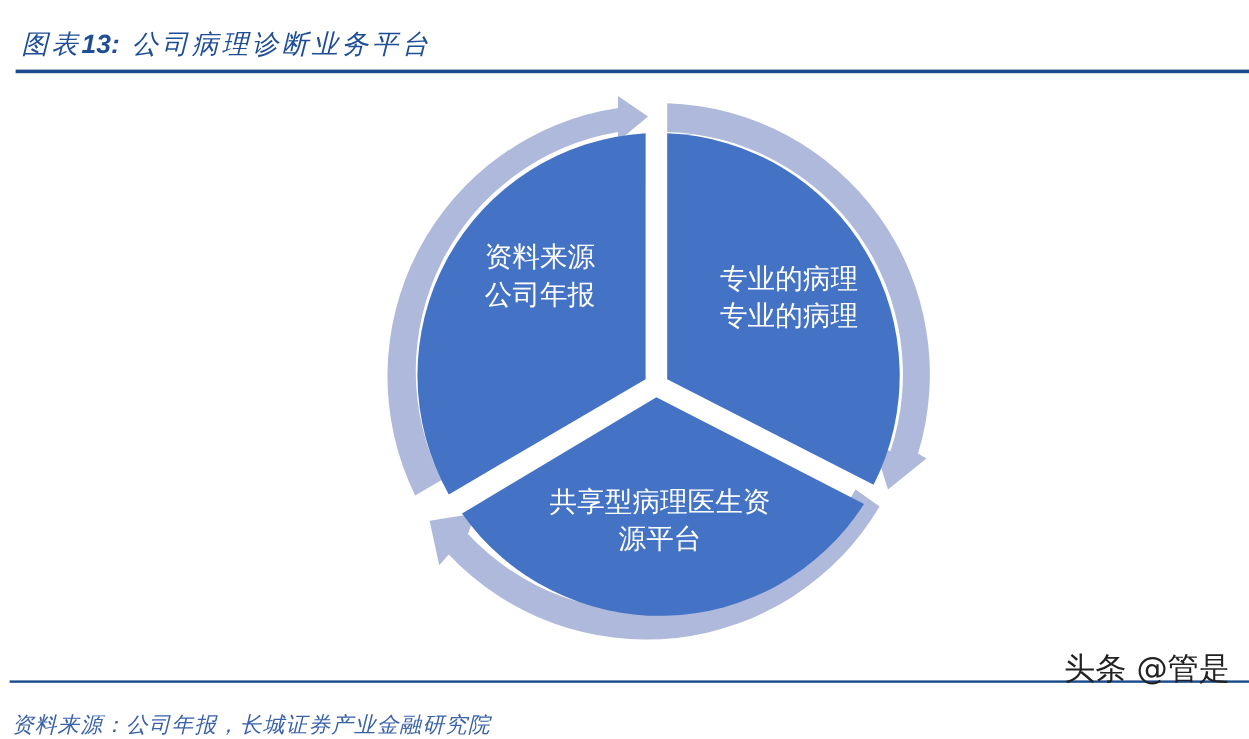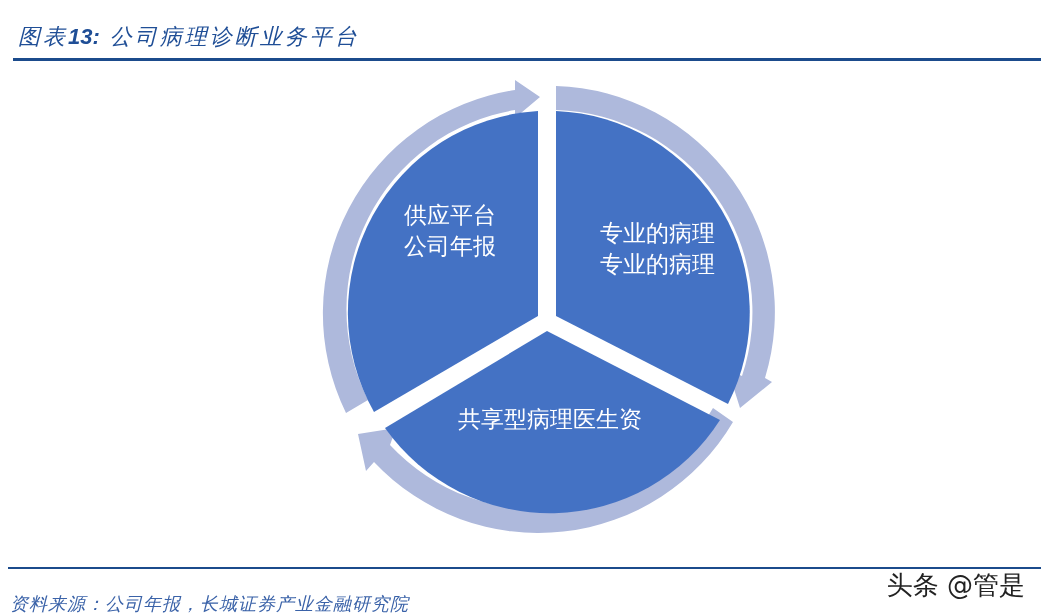--- a/index.html
+++ b/index.html
@@ -2,21 +2,21 @@
 <html><head>
 <meta charset="utf-8">
 <style>
   html,body{margin:0;padding:0;background:#fff;}
   body{width:1041px;height:616px;position:relative;overflow:hidden;font-family:"DejaVu Sans","Liberation Sans",sans-serif;}
   .title{position:absolute;left:18px;top:22px;font-size:22px;color:#1f4e96;font-style:italic;letter-spacing:3px;font-family:"DejaVu Serif",serif;}
   .title b{font-family:"Liberation Sans",sans-serif;font-weight:bold;letter-spacing:0;margin-top:44px;}
   .rule-top{position:absolute;left:13px;top:58px;width:1028px;height:3px;background:#1b4b8c;}
   .rule-bot{position:absolute;left:8px;top:567px;width:1033px;height:2px;background:#1b4b8c;}
   .source{position:absolute;left:10px;top:572px;font-size:18px;color:#3a62a8;font-style:italic;letter-spacing:1px;font-family:"DejaVu Serif",serif;margin-top:20px;}
-  .watermark{position:absolute;right:16px;top:568px;font-size:26px;color:#222;font-family:"DejaVu Sans",sans-serif;text-align:center;}
+  .watermark{position:absolute;right:16px;top:540px;font-size:26px;color:#222;font-family:"DejaVu Sans",sans-serif;text-align:center;}
   svg.diag{position:absolute;left:0;top:0;}
   .lbl{position:absolute;color:#fff;font-size:23px;line-height:31px;text-align:center;font-family:"DejaVu Sans",sans-serif;}
 </style>
 </head>
 <body>
 
 <div class="title"><span>图表</span><b>13:</b> <span>公司病理诊断业务平台</span></div>
 <div class="rule-top"></div>
 
 <svg class="diag" width="1041" height="616">
@@ -34,26 +34,27 @@
 
     <path d="M 538 316 L 538 111 A 202 202 0 0 0 374 412 Z"></path>
 
     <path d="M 556 316 L 556 111 A 202 202 0 0 1 728 404 Z"></path>
 
     <path d="M 547 331 L 720 420 A 202 202 0 0 1 385 428 Z"></path>
   </g>
 </svg>
 
 <div class="lbl" style="left:375px;top:200px;width:150px;">
-  <div>供应平台</div>
+  <div>资料来源</div>
   <div>公司年报</div>
 </div>
 <div class="lbl" style="left:565px;top:218px;width:150px;text-align:right;">
   <div>专业的病理</div>
   <div>专业的病理</div>
 </div>
 <div class="lbl" style="left:435px;top:404px;width:230px;">
   <div>共享型病理医生资</div>
+  <div>源平台</div>
 </div>
 
 <div class="rule-bot"></div>
 <div class="source">资料来源：公司年报，长城证券产业金融研究院</div>
 <div class="watermark">头条 @管是</div>
 
 </body></html>

